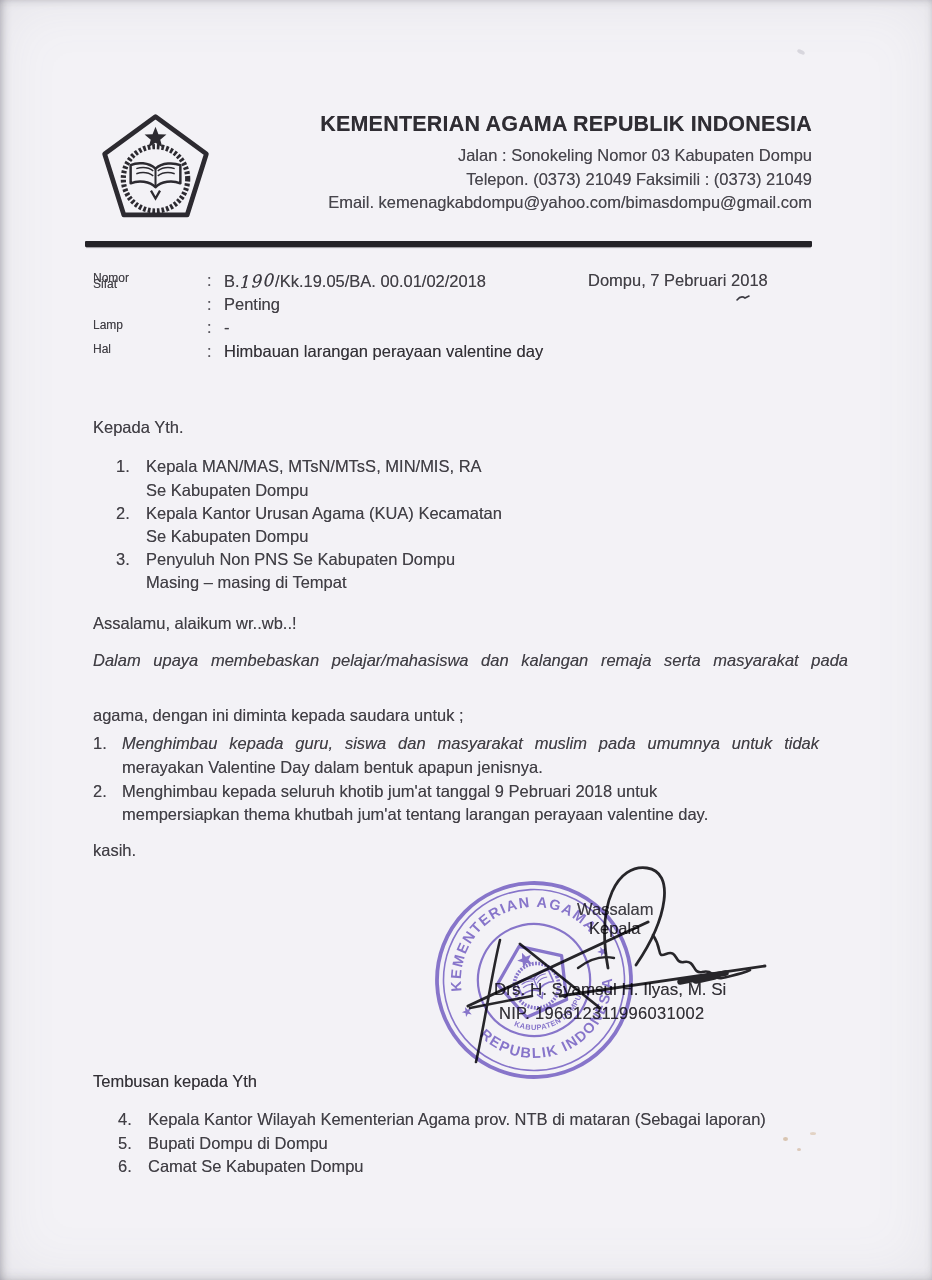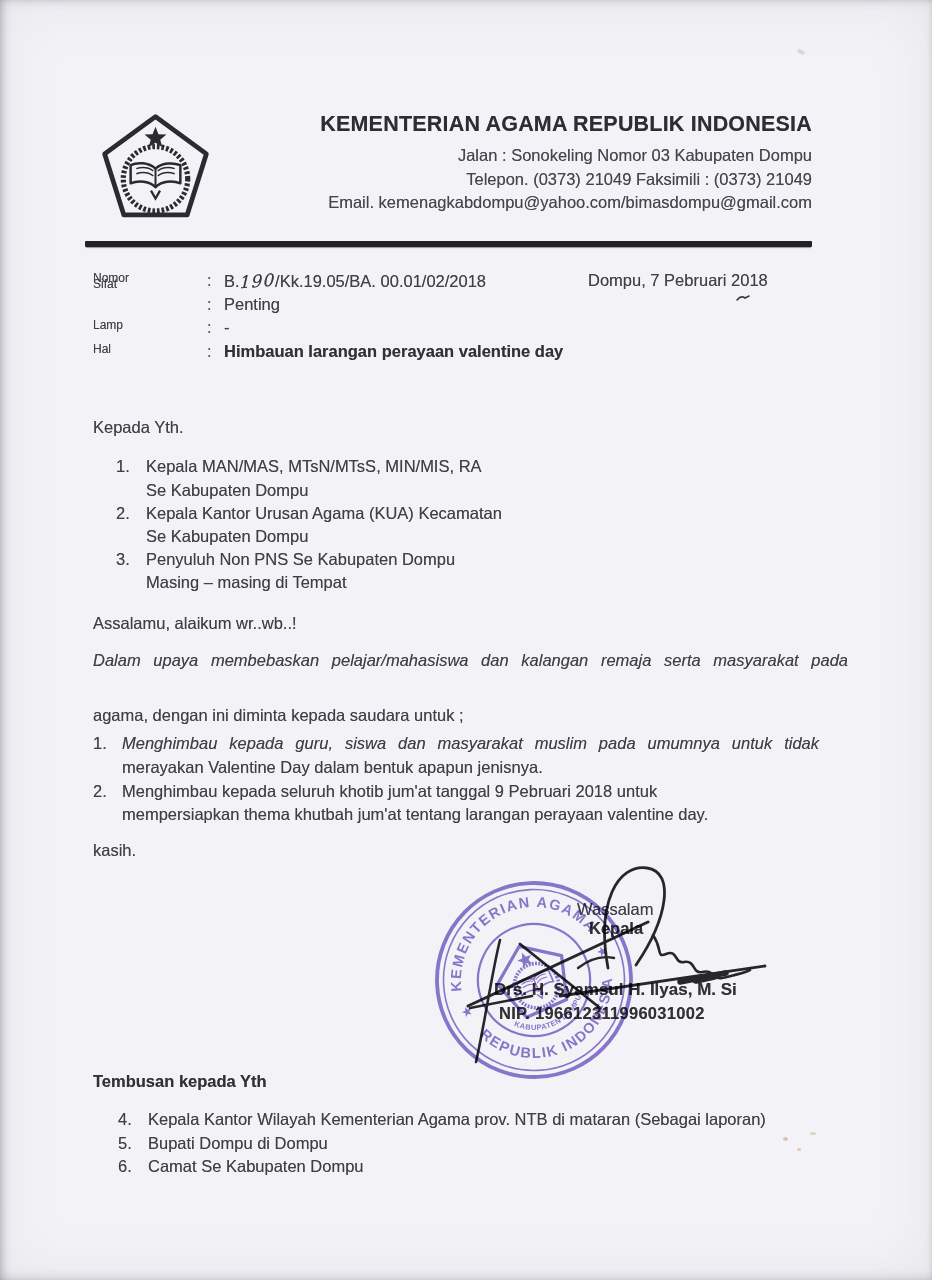--- a/index.html
+++ b/index.html
@@ -13,21 +13,21 @@
     position:absolute;inset:0;pointer-events:none;z-index:9;
     box-shadow:
       inset 10px 0 10px -8px rgba(95,92,105,.40),
       inset 0 8px 10px -8px rgba(95,92,105,.30),
       inset -6px 0 10px -8px rgba(95,92,105,.28),
       inset 0 -8px 12px -8px rgba(95,92,105,.32),
       inset 0 0 60px rgba(120,116,132,.10);
   }
   .abs{position:absolute;}
   .scan{ text-shadow:0 0 .6px rgba(55,53,62,.55); }
-  .bold{font-weight:bold;color:#333136;}
+  .bold{font-weight:normal;color:#333136;}
 
   
   .lh-text{left:88px;top:108px;width:724px;text-align:right;z-index:1;}
   .lh-title{font-size:21.5px;font-weight:bold;color:#2f2d33;letter-spacing:.2px;line-height:32px;}
   .lh-sub{font-size:16.5px;color:#47454c;line-height:23.5px;}
   .lh-rule{left:85px;top:241px;width:727px;height:6px;background:#232227;border-radius:1px;
            box-shadow:0 2px 1px -1px rgba(40,38,46,.45);z-index:1;}
   .emblem-lh{left:99px;top:112px;width:113px;height:120px;color:#2c2a30;z-index:1;}
 
   

